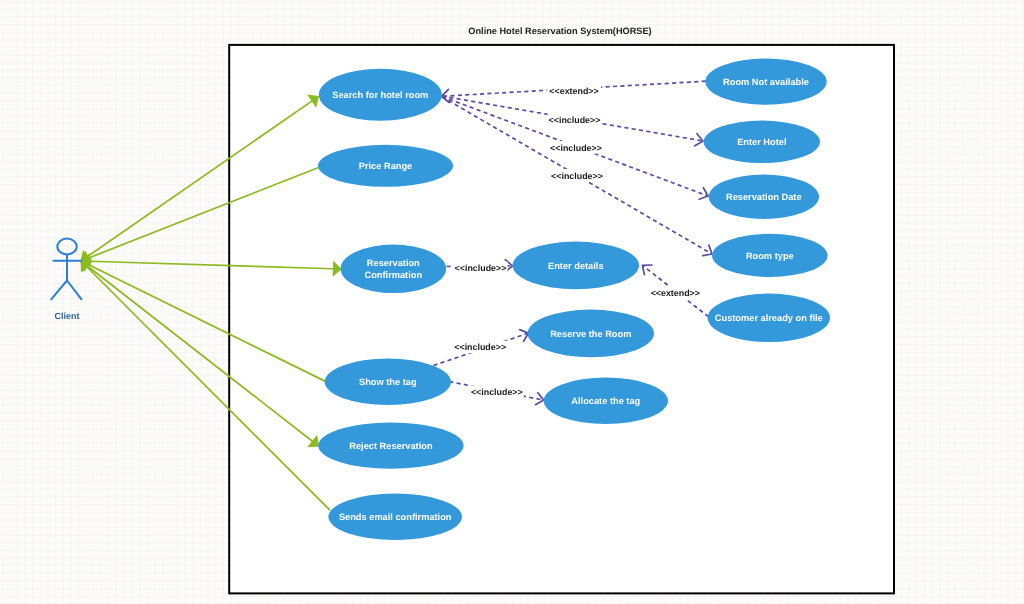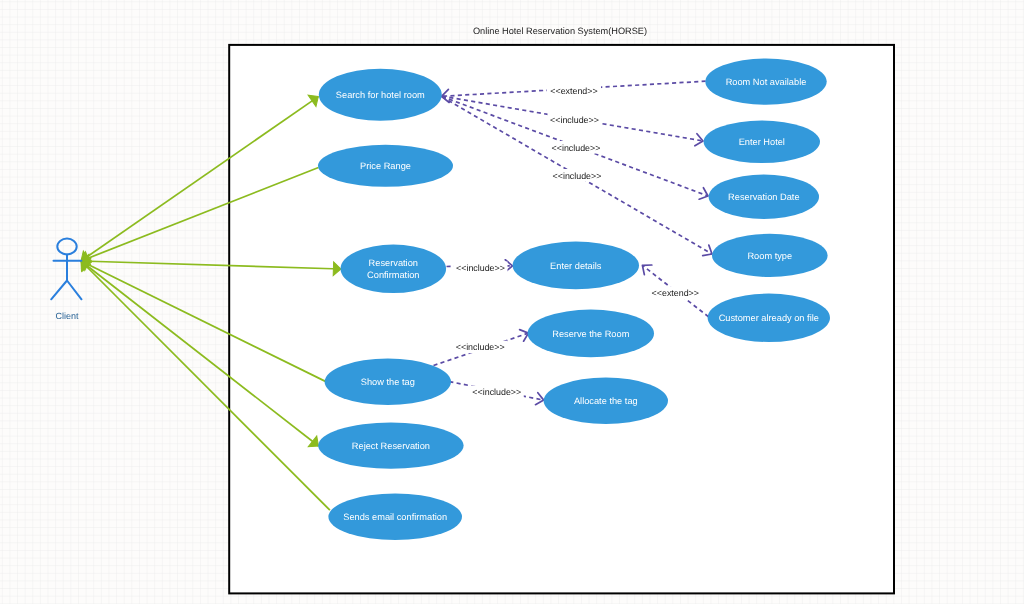--- a/index.html
+++ b/index.html
@@ -1,19 +1,19 @@
 <!DOCTYPE html>
 <html><head>
 <meta charset="utf-8">
 <title>Online Hotel Reservation System(HORSE) - Use Case Diagram</title>
 <style>
   html,body{margin:0;padding:0;}
   body{width:1024px;height:604px;overflow:hidden;background:#fdfcfa;
        font-family:"Liberation Sans",sans-serif;}
-  #canvas{position:relative;width:853px;height:604px;}
+  #canvas{position:relative;width:853px;height:604px;font-weight:bold;}
   #grid{position:absolute;left:0;top:0;width:1024px;height:604px;background:#fdfcfb;}
   #grid svg{display:block;width:1024px;height:604px;}
   svg#diagram{position:absolute;left:0;top:0;width:1024px;height:604px;will-change:transform;transform:translateZ(0);}
   svg text{-webkit-font-smoothing:antialiased;-moz-osx-font-smoothing:grayscale;text-rendering:geometricPrecision;}
   #canvas{-webkit-font-smoothing:antialiased;}
   .uc-text{fill:#ffffff;font-size:9.25px;font-family:"Liberation Sans",sans-serif;}
   .link-label{fill:#1a1a1a;font-size:8.9px;font-family:"Liberation Sans",sans-serif;}
   .title-text{fill:#222222;font-size:9.2px;font-family:"Liberation Sans",sans-serif;}
   .actor-label{fill:#2a6496;font-size:9px;font-family:"Liberation Sans",sans-serif;}
 </style>

